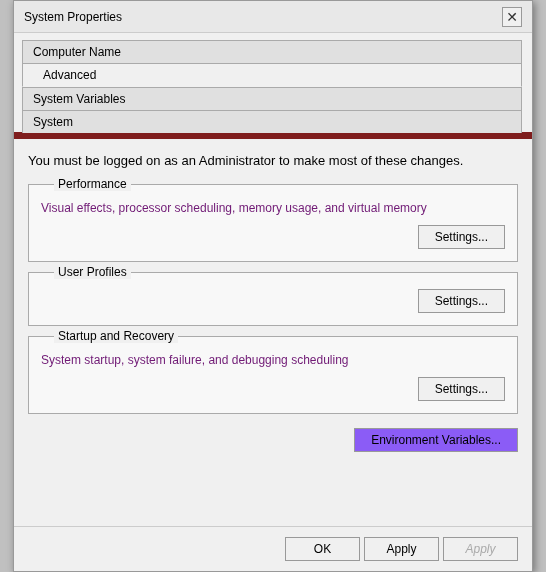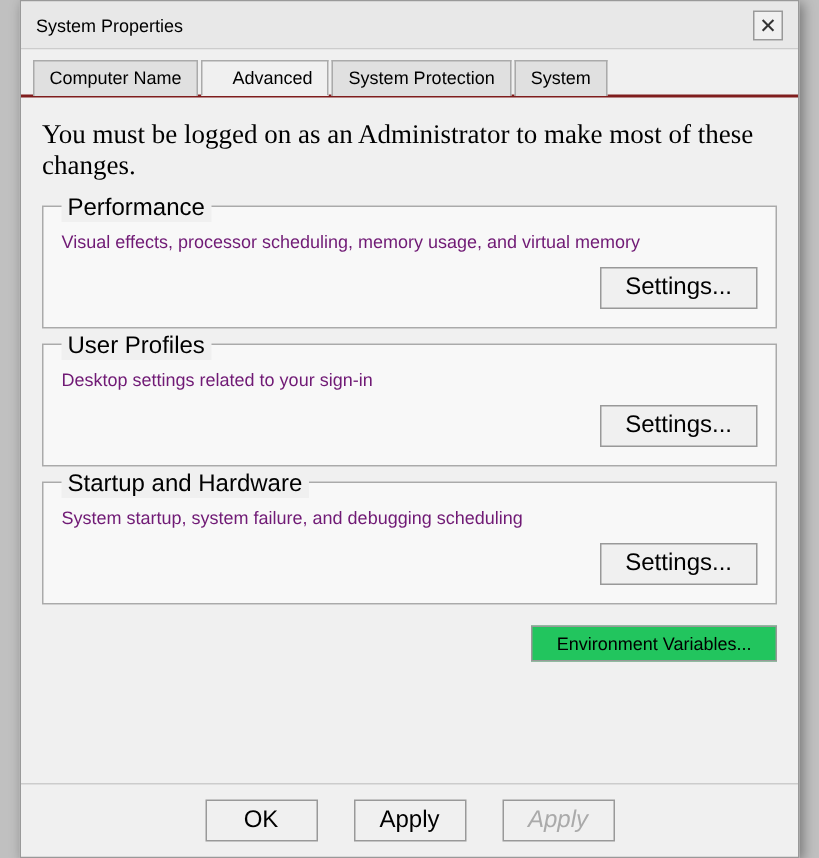--- a/index.html
+++ b/index.html
@@ -56,22 +56,23 @@
       justify-content: center;
       font-size: 14px;
       color: #333;
       line-height: 1;
     }
 
     .tab-bar {
       display: flex;
       background: #f0f0f0;
       padding: 6px 8px 0 8px;
-      border-bottom: 2px solid #7f1d1d;
+      border-bottom: 7px solid #7f1d1d;
       flex-shrink: 0;
+      flex-direction: column;
     }
 
     .tab {
       padding: 4px 10px;
       border: 1px solid #aaa;
       background: #e0e0e0;
       cursor: pointer;
       font-size: 12px;
       color: #000;
       margin-right: 2px;
@@ -91,90 +92,89 @@
     .content {
       flex: 1;
       padding: 12px 14px;
       overflow-y: auto;
       display: flex;
       flex-direction: column;
       gap: 10px;
     }
 
     .admin-notice {
-      font-size: 18px;
+      font-size: 13px;
       color: #000;
       padding: 2px 0 6px 0;
-      font-family: Liberation Serif, serif;
     }
 
     .group-box {
       border: 1px solid #aaa;
       background: #f8f8f8;
       position: relative;
       padding: 16px 12px 12px 12px;
     }
 
     .group-box-title {
       position: absolute;
       top: -8px;
-      left: 12px;
+      left: 25px;
       background: #f0f0f0;
       padding: 0 4px;
-      font-size: 16px;
+      font-size: 12px;
       color: #000;
     }
 
     .group-box-desc {
       font-size: 12px;
       color: #701a75;
       margin-bottom: 10px;
     }
 
     .group-box-btn-row {
       display: flex;
       justify-content: flex-end;
     }
 
     .win-button {
       padding: 4px 16px;
       background: #f0f0f0;
       border: 1px solid #999;
       cursor: pointer;
-      font-size: 16px;
+      font-size: 12px;
       color: #000;
       min-width: 80px;
     }
 
     .win-button.disabled {
       color: #aaa;
       cursor: default;
       font-style: italic;
     }
 
     .env-btn-row {
       display: flex;
       justify-content: flex-end;
       margin-top: 4px;
     }
 
     .env-btn {
       padding: 4px 16px;
-      background: #22c55e;
+      background: #8b5cf6;
       border: 1px solid #999;
       cursor: pointer;
       font-size: 12px;
       color: #000;
     }
 
     .bottom-bar {
       display: flex;
-      justify-content: center;
+      justify-content: flex-end;
       padding: 10px 14px;
-      gap: 24px;
+      gap: 4px;
       border-top: 1px solid #ccc;
       background: #f0f0f0;
       flex-shrink: 0;
     }
 
     .bottom-bar .win-button {
       min-width: 75px;
     }
   </style>
 </head>
@@ -190,48 +190,47 @@
   </div>
 
   <div class="tab-bar">
     <div class="tab">
       <span>Computer Name</span>
     </div>
     <div class="tab active">
       <span>Advanced</span>
     </div>
     <div class="tab">
-      <span>System Protection</span>
+      <span>System Variables</span>
     </div>
     <div class="tab">
       <span>System</span>
     </div>
   </div>
 
   <div class="content">
     <div class="admin-notice">You must be logged on as an Administrator to make most of these changes.</div>
 
     <div class="group-box">
       <span class="group-box-title">Performance</span>
       <div class="group-box-desc">Visual effects, processor scheduling, memory usage, and virtual memory</div>
       <div class="group-box-btn-row">
         <button class="win-button">Settings...</button>
       </div>
     </div>
 
     <div class="group-box">
       <span class="group-box-title">User Profiles</span>
-      <div class="group-box-desc">Desktop settings related to your sign-in</div>
       <div class="group-box-btn-row">
         <button class="win-button">Settings...</button>
       </div>
     </div>
 
     <div class="group-box">
-      <span class="group-box-title">Startup and Hardware</span>
+      <span class="group-box-title">Startup and Recovery</span>
       <div class="group-box-desc">System startup, system failure, and debugging scheduling</div>
       <div class="group-box-btn-row">
         <button class="win-button">Settings...</button>
       </div>
     </div>
 
     <div class="env-btn-row">
       <button class="env-btn">Environment Variables...</button>
     </div>
   </div>

